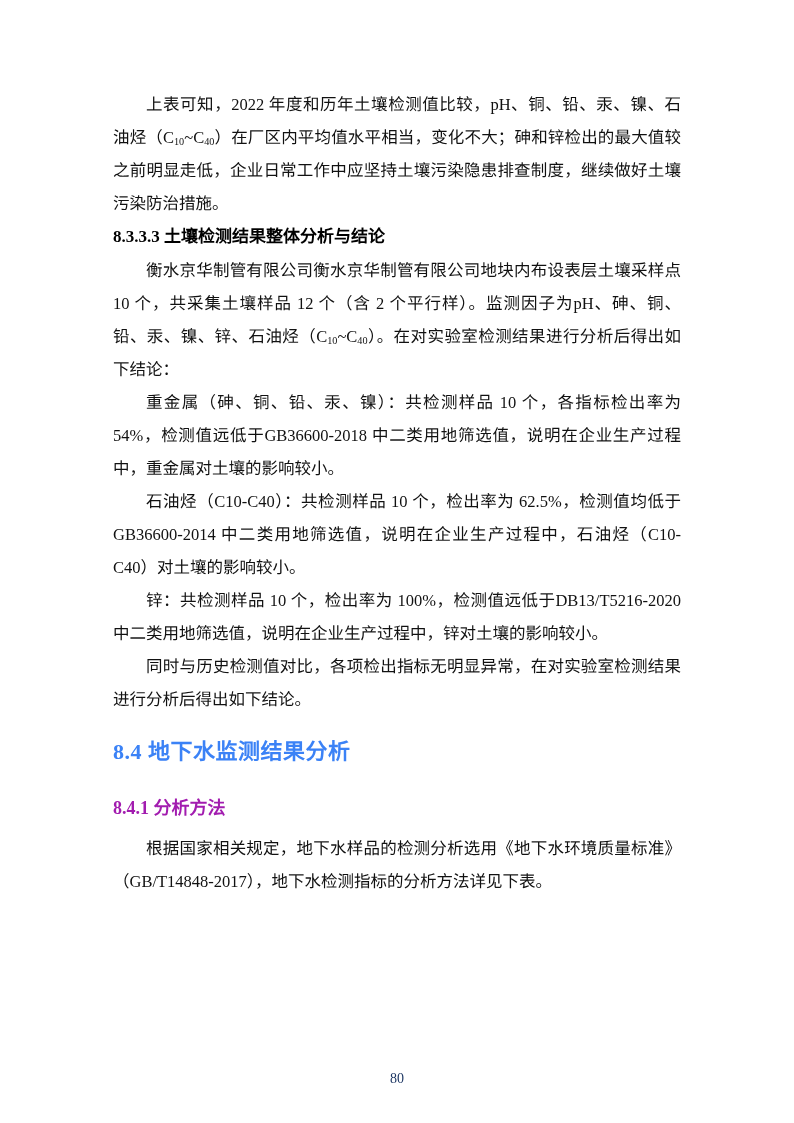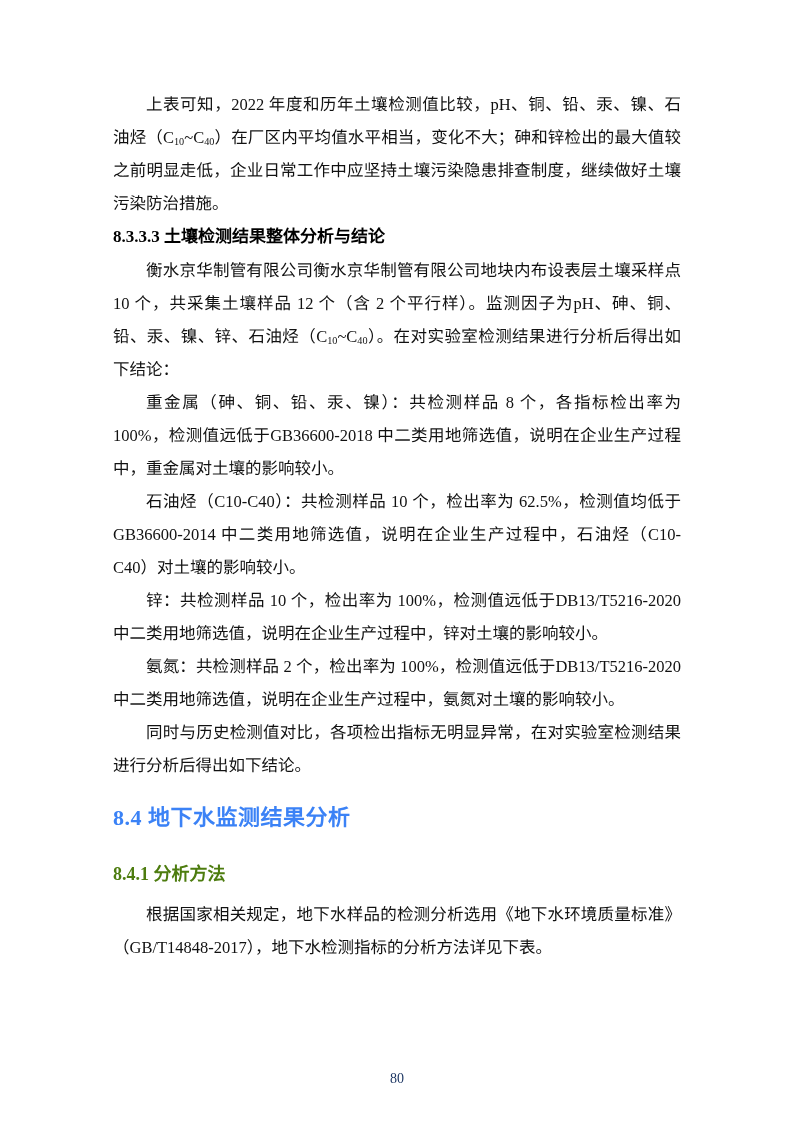--- a/index.html
+++ b/index.html
@@ -48,21 +48,21 @@
     line-height: 36px;
     font-weight: bold;
     color: #3b82f6;
     letter-spacing: 0.5px;
   }
   .h-level3 {
     margin: 22px 0 0 0;
     font-size: 18px;
     line-height: 32px;
     font-weight: bold;
-    color: #4d7c0f;
+    color: #a21caf;
   }
   .para-after-heading { margin-top: 8px; }
   .page-number {
     position: absolute;
     top: 1048px;
     left: 0;
     width: 100%;
     text-align: center;
     font-size: 14px;
     line-height: 18px;
@@ -74,27 +74,26 @@
 
 <div class="page">
   <div class="content">
 
     <p class="body-para"><span>上表可知，2022 年度和历年土壤检测值比较，pH、铜、铅、汞、镍、石油烃（C</span><sub>10</sub><span>~C</span><sub>40</sub><span>）在厂区内平均值水平相当，变化不大；砷和锌检出的最大值较之前明显走低，企业日常工作中应坚持土壤污染隐患排查制度，继续做好土壤污染防治措施。</span></p>
 
     <p class="h-sub3">8.3.3.3 土壤检测结果整体分析与结论</p>
 
     <p class="body-para"><span>衡水京华制管有限公司衡水京华制管有限公司地块内布设表层土壤采样点 10 个，共采集土壤样品 12 个（含 2 个平行样）。监测因子为pH、砷、铜、铅、汞、镍、锌、石油烃（C</span><sub>10</sub><span>~C</span><sub>40</sub><span>）。在对实验室检测结果进行分析后得出如下结论：</span></p>
 
-    <p class="body-para">重金属（砷、铜、铅、汞、镍）：共检测样品 8 个，各指标检出率为 100%，检测值远低于GB36600-2018 中二类用地筛选值，说明在企业生产过程中，重金属对土壤的影响较小。</p>
+    <p class="body-para">重金属（砷、铜、铅、汞、镍）：共检测样品 10 个，各指标检出率为 54%，检测值远低于GB36600-2018 中二类用地筛选值，说明在企业生产过程中，重金属对土壤的影响较小。</p>
 
     <p class="body-para">石油烃（C10-C40）：共检测样品 10 个，检出率为 62.5%，检测值均低于GB36600-2014 中二类用地筛选值，说明在企业生产过程中，石油烃（C10-C40）对土壤的影响较小。</p>
 
     <p class="body-para">锌：共检测样品 10 个，检出率为 100%，检测值远低于DB13/T5216-2020 中二类用地筛选值，说明在企业生产过程中，锌对土壤的影响较小。</p>
 
-    <p class="body-para">氨氮：共检测样品 2 个，检出率为 100%，检测值远低于DB13/T5216-2020 中二类用地筛选值，说明在企业生产过程中，氨氮对土壤的影响较小。</p>
 
     <p class="body-para">同时与历史检测值对比，各项检出指标无明显异常，在对实验室检测结果进行分析后得出如下结论。</p>
 
     <p class="h-level2">8.4 地下水监测结果分析</p>
 
     <p class="h-level3">8.4.1 分析方法</p>
 
     <p class="body-para para-after-heading">根据国家相关规定，地下水样品的检测分析选用《地下水环境质量标准》（GB/T14848-2017），地下水检测指标的分析方法详见下表。</p>
 
   </div>

